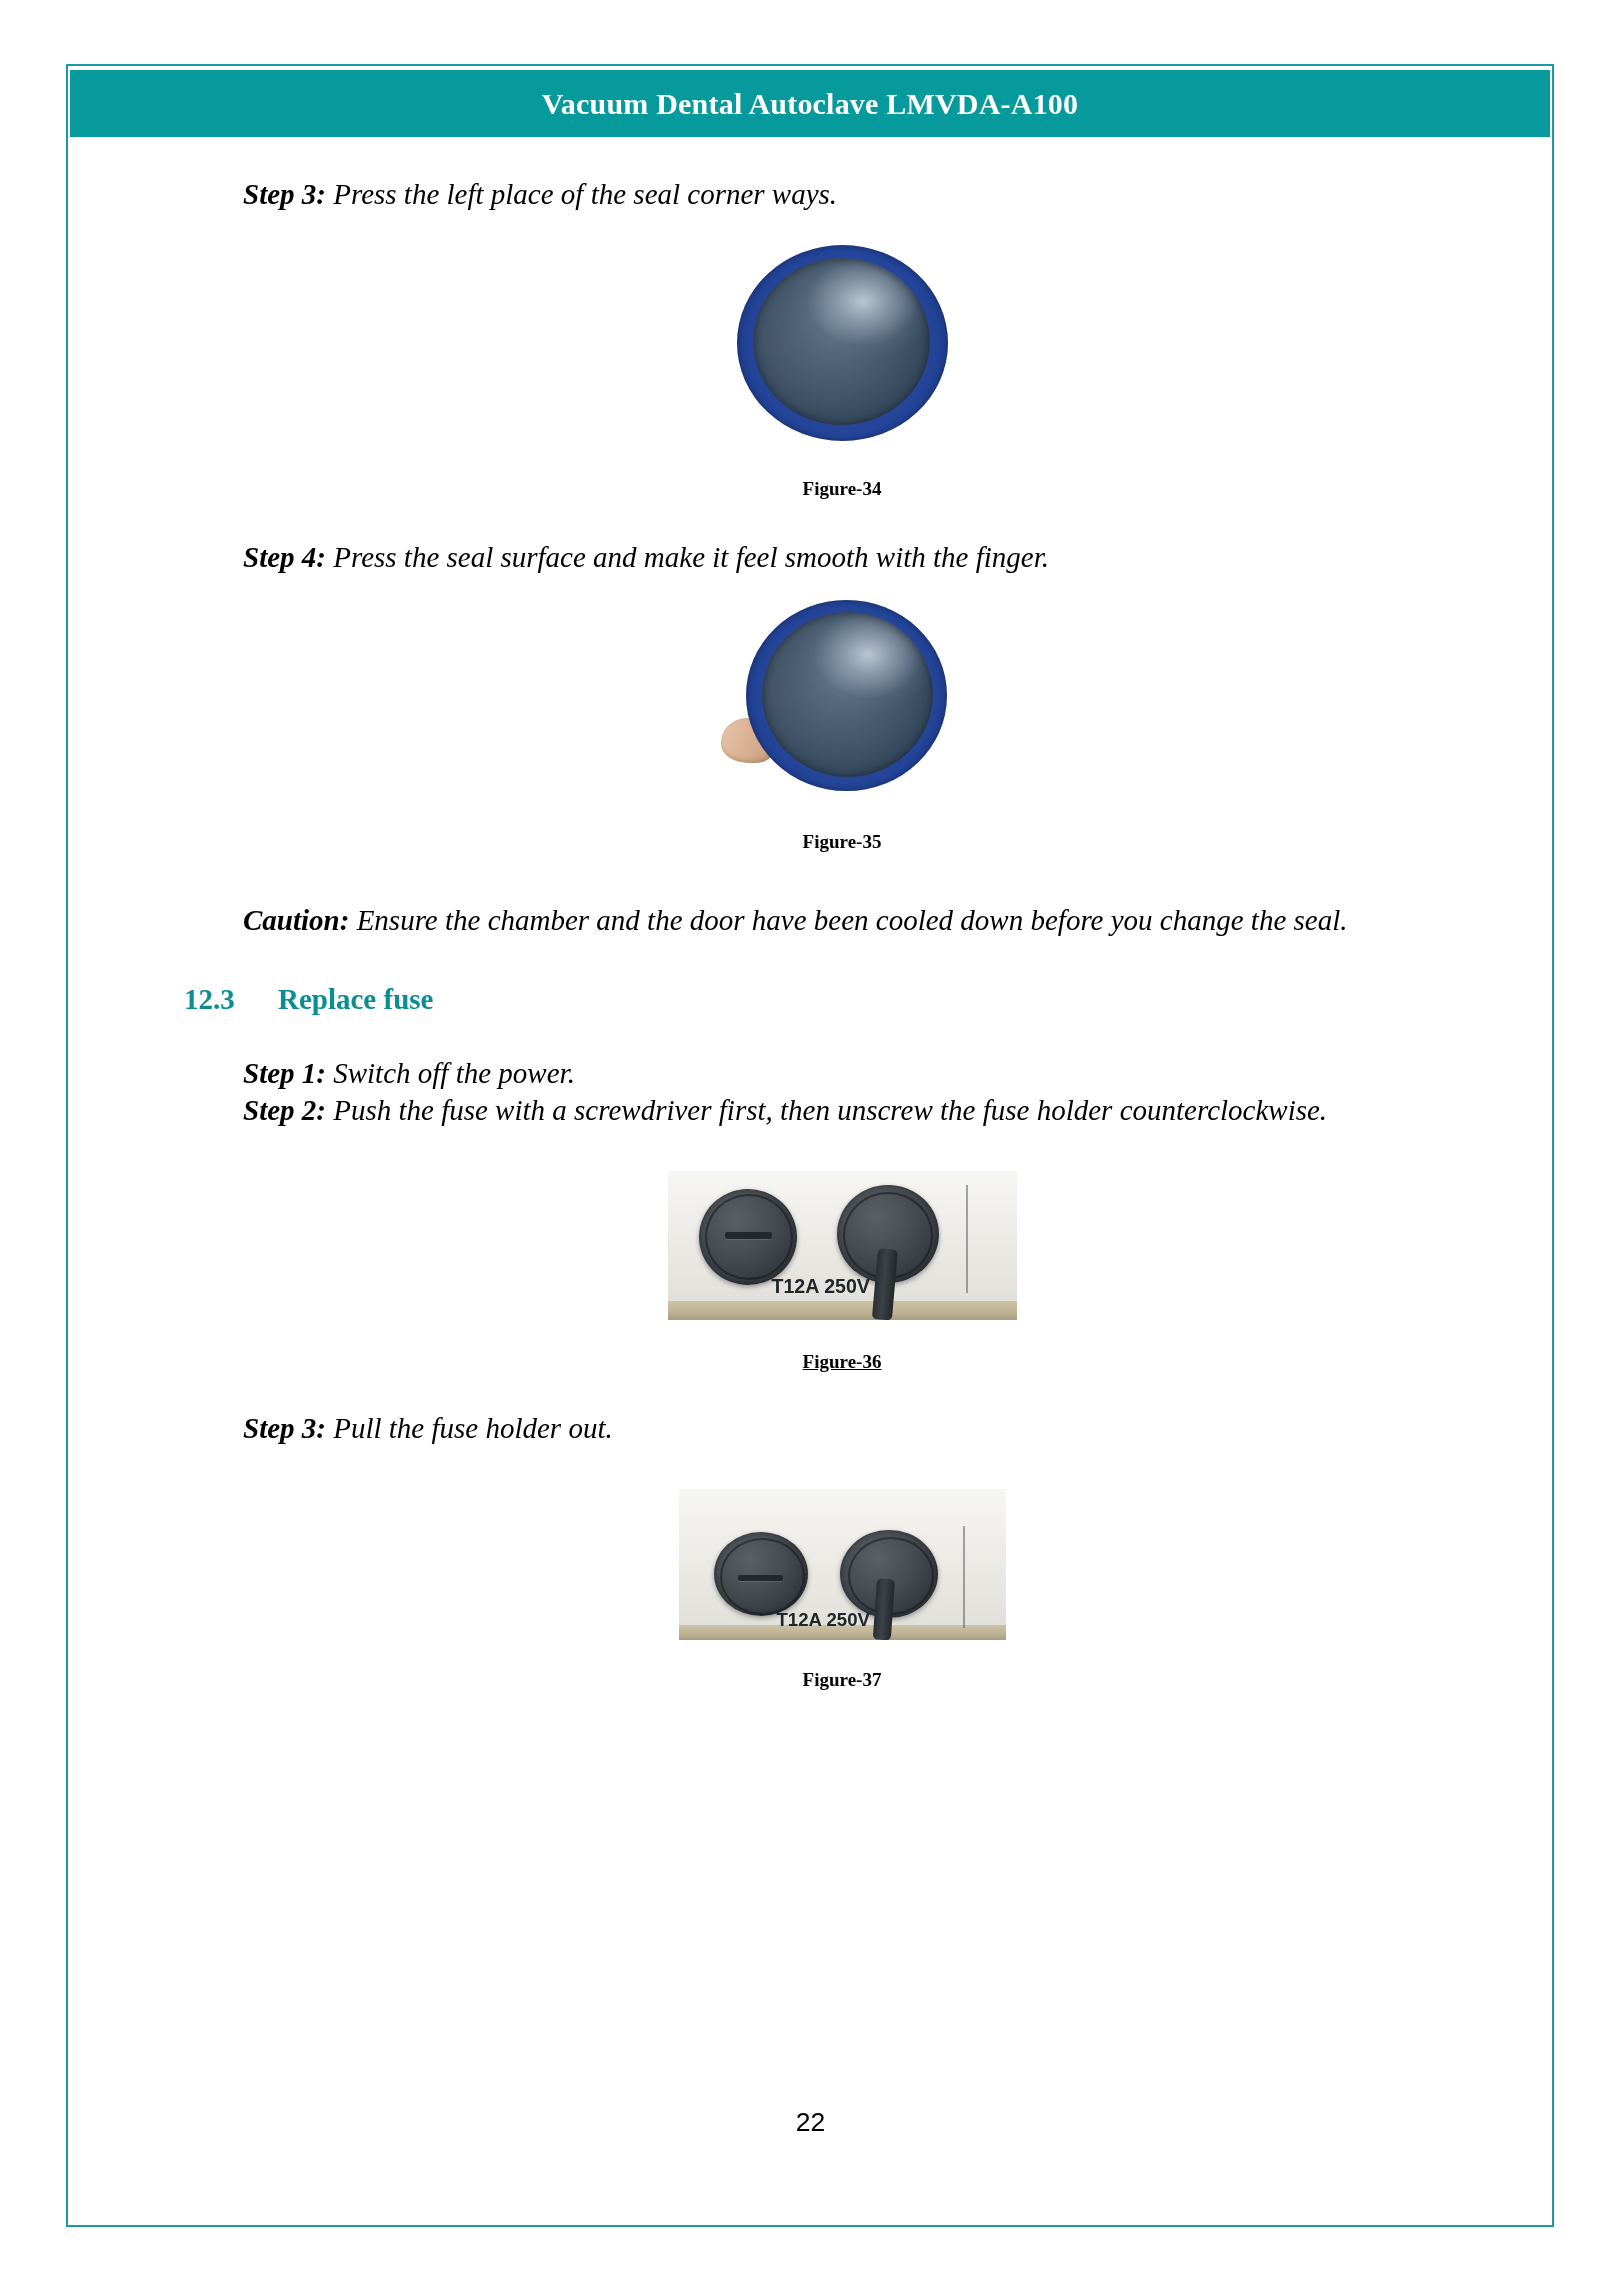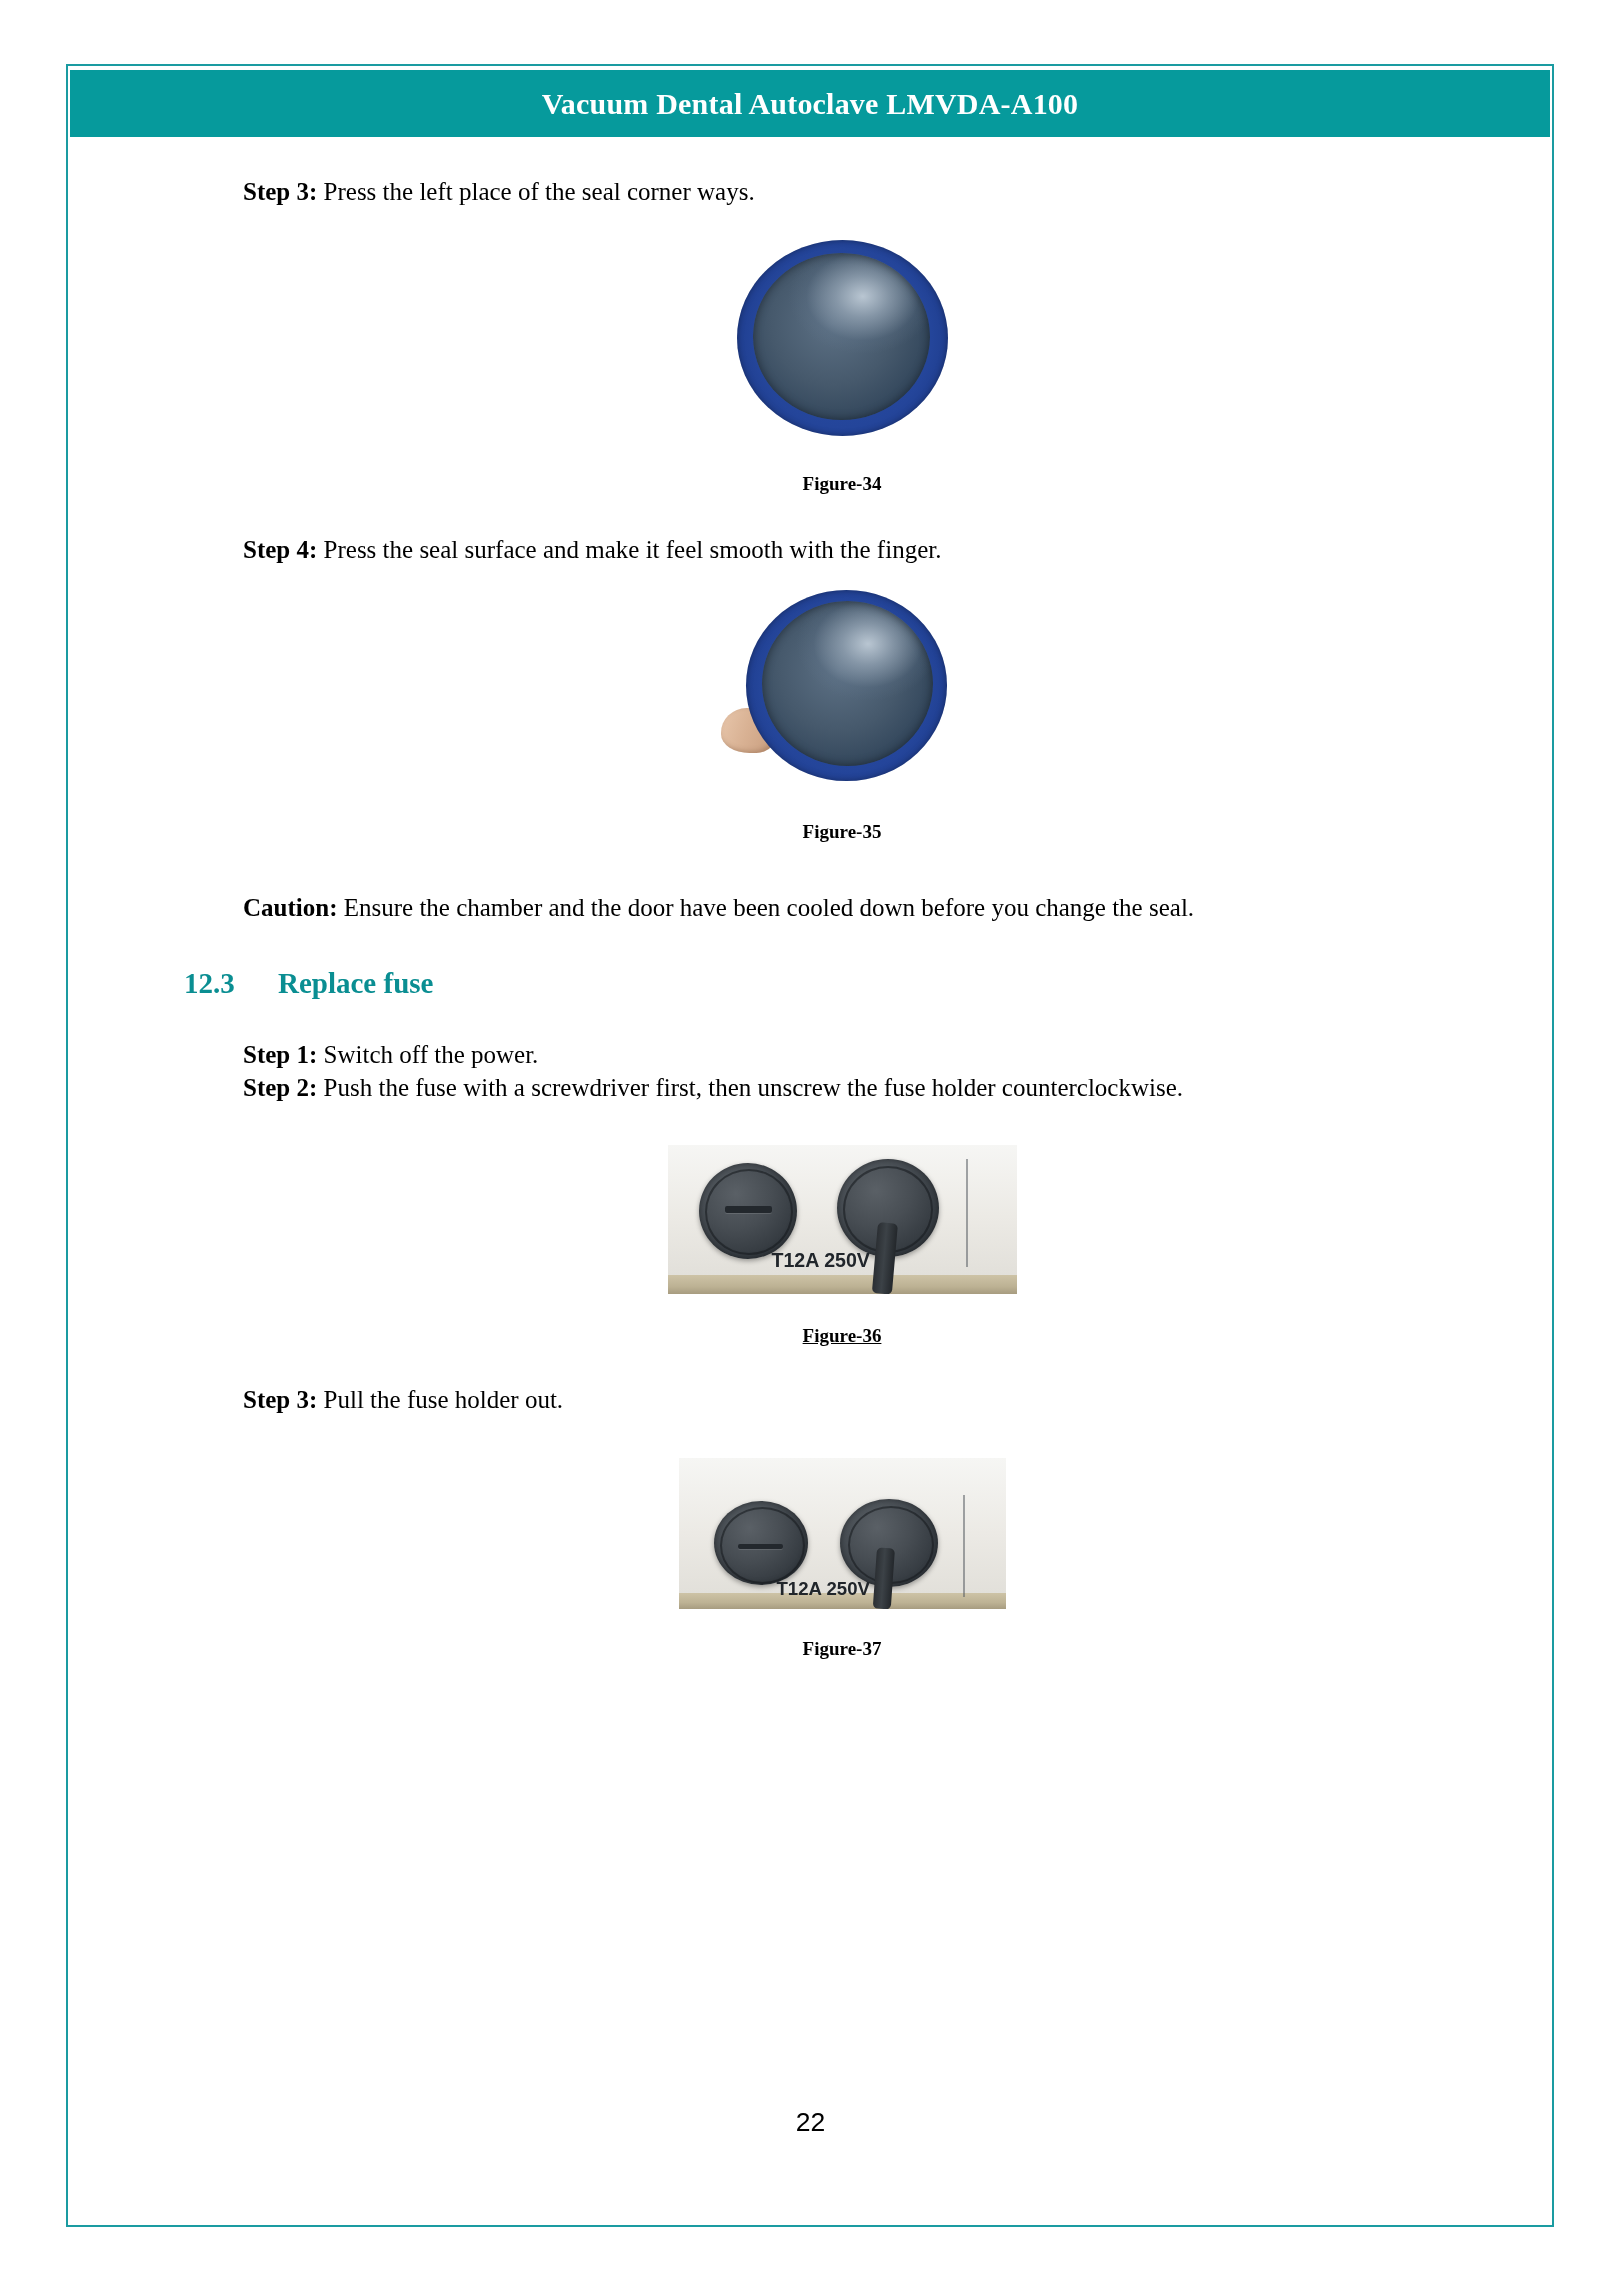--- a/index.html
+++ b/index.html
@@ -50,25 +50,26 @@
 
   
   #content {
     position: absolute;
     left: 243px;
     top: 176px;
     width: 1198px;
   }
 
   .para {
-    font-size: 25px;
+    font-size: 29px;
     line-height: 1.30;
     color: #000000;
     text-align: justify;
     margin: 0;
+    font-style: italic;
   }
   .para .lead {
     font-weight: bold;
   }
   .para.nojust { text-align: left; }
 
   .figure-block {
     width: 100%;
     display: flex;
     flex-direction: column;

